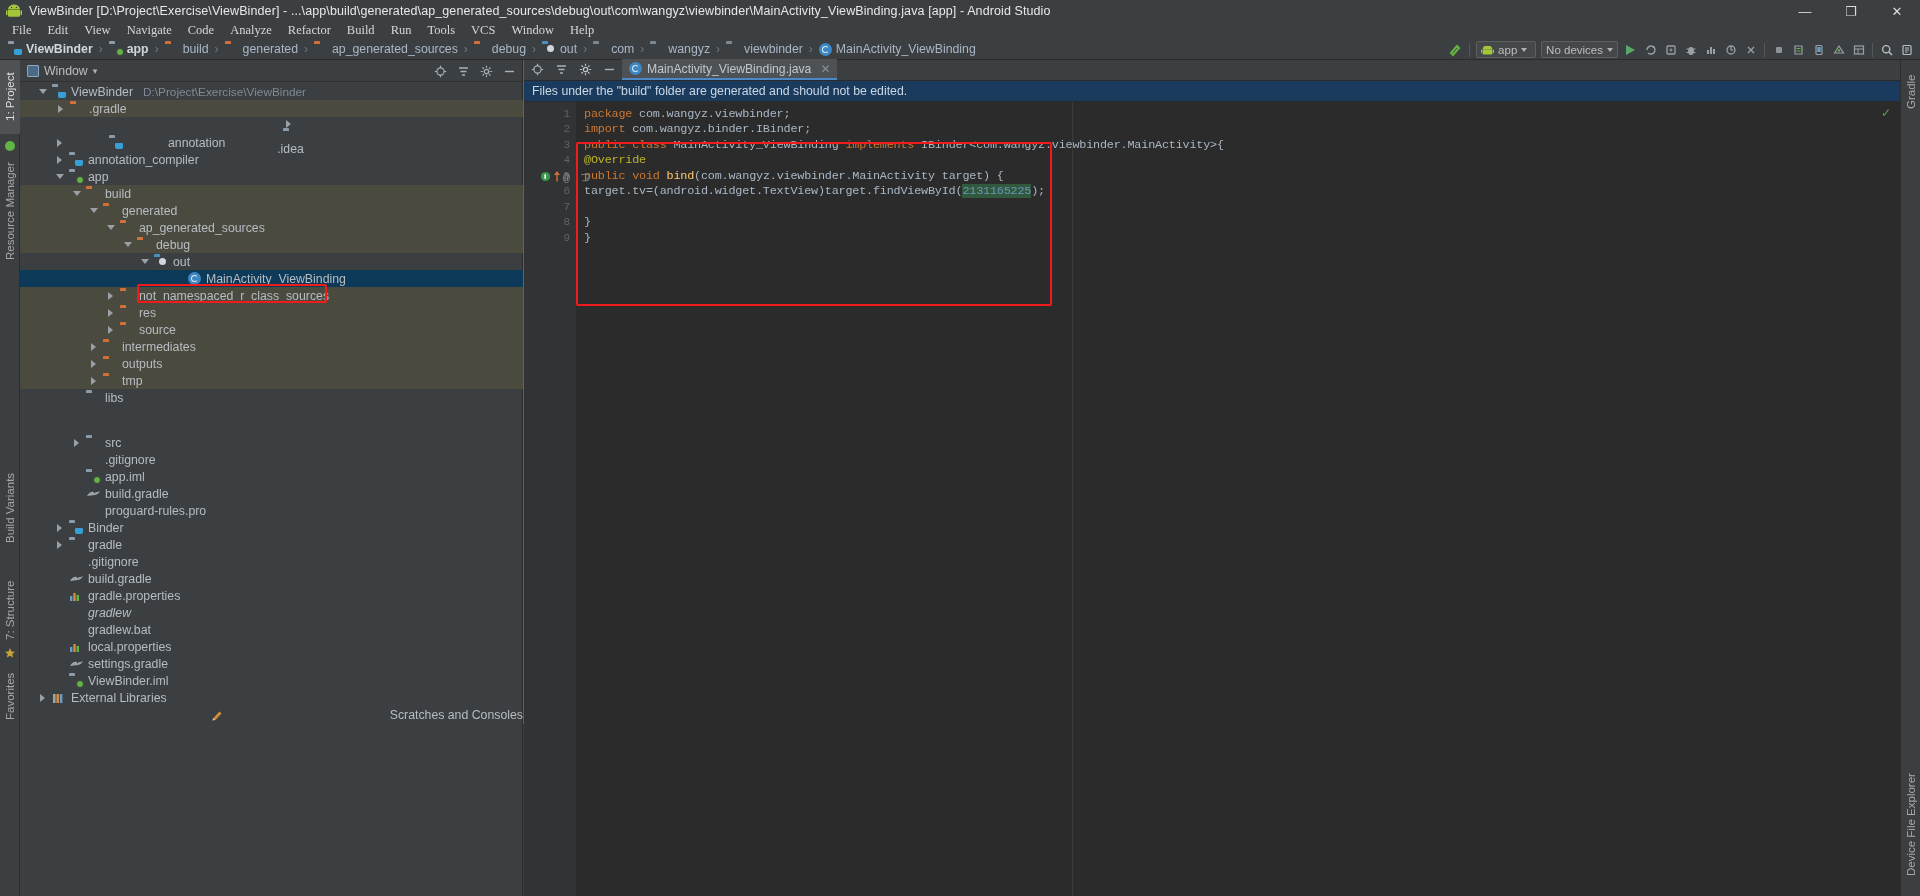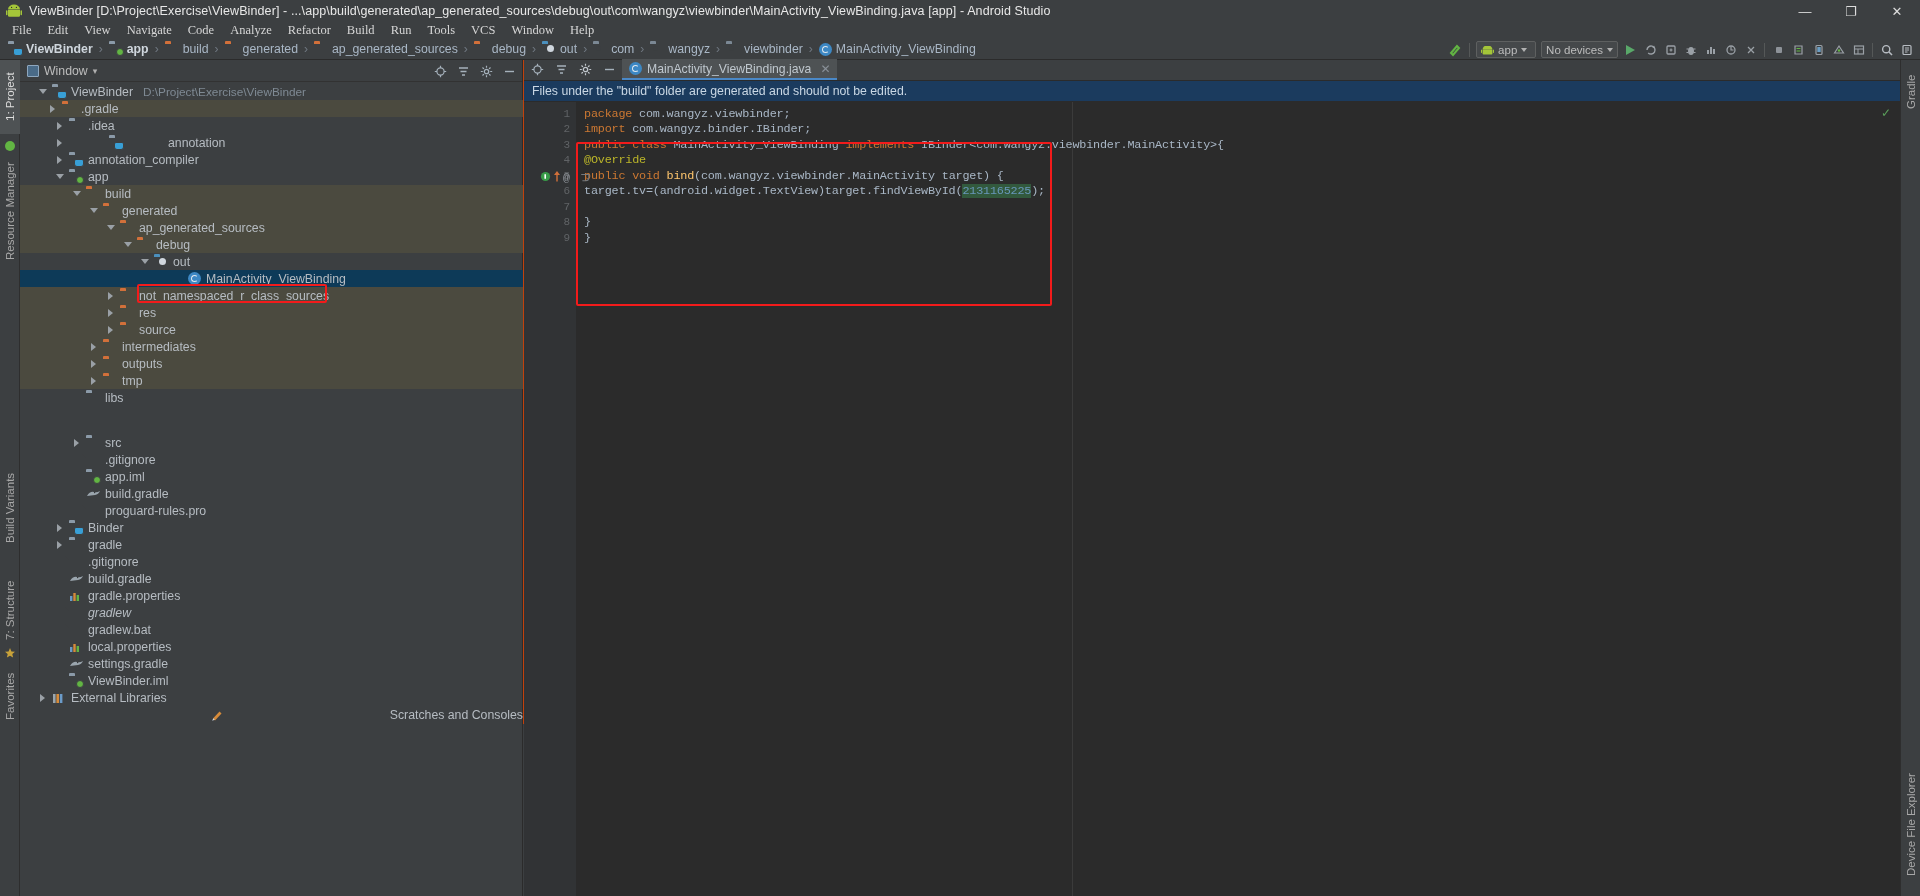--- a/index.html
+++ b/index.html
@@ -451,28 +451,28 @@
     </div>
     <div class="tree" id="tree">
         <div class="trow" style="padding-left: 16px;">
           <span class="tw">
             <span class="arrow-d"></span>
           </span>
           <span class="ic f-java" style="margin-left: 3px;"><span class="folder"></span></span>
           <span class="tlabel">ViewBinder</span>
           <span class="tpath">D:\Project\Exercise\ViewBinder</span>
         </div>
-        <div class="trow alt" style="padding-left: 26px;">
+        <div class="trow alt" style="padding-left: 34px;">
           <span class="tw">
             <span class="arrow-r"></span>
           </span>
           <span class="ic f-orange" style="margin-left: 3px;"><span class="folder"></span></span>
           <span class="tlabel">.gradle</span>
         </div>
-        <div class="trow" style="padding-left: 33px;">
+        <div class="trow" style="padding-left: 33px; flex-direction: column;">
           <span class="tw">
             <span class="arrow-r"></span>
           </span>
           <span class="ic f-grey" style="margin-left: 3px;"><span class="folder"></span></span>
           <span class="tlabel">.idea</span>
         </div>
         <div class="trow" style="padding-left: 33px; gap: 40px;">
           <span class="tw">
             <span class="arrow-r"></span>
           </span>

